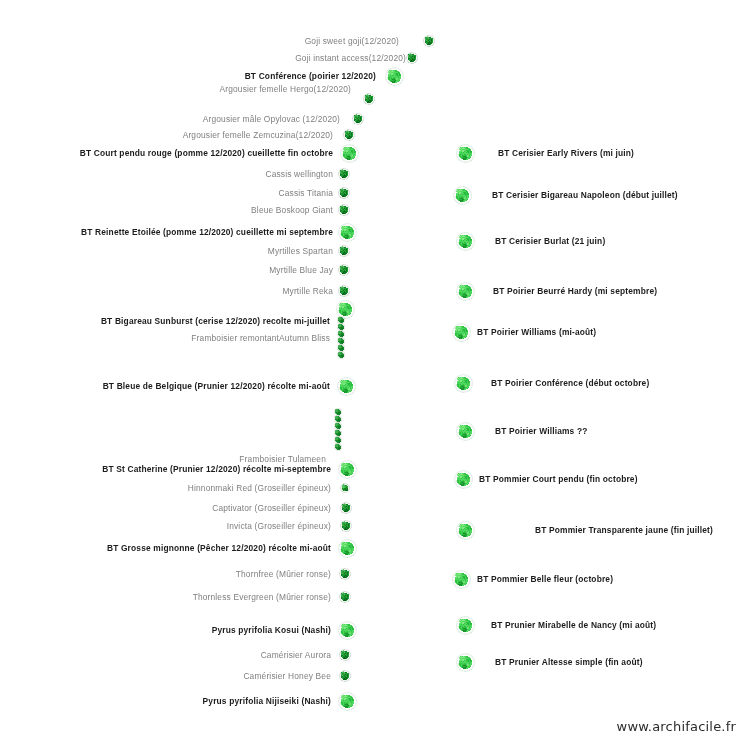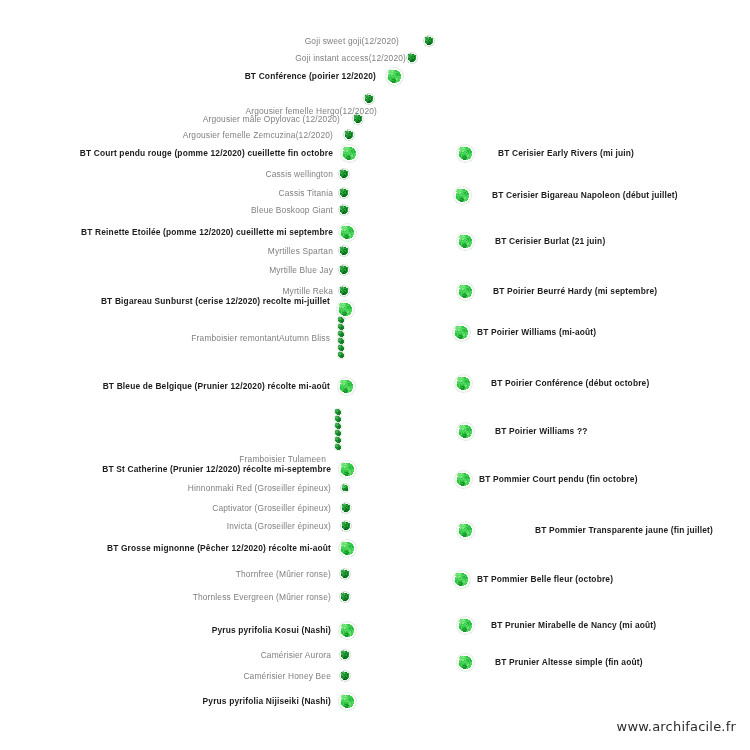--- a/index.html
+++ b/index.html
@@ -156,21 +156,21 @@
       </div>
       <div class="marker" style="width: 12px; height: 12px; position: absolute; left: 406px; top: 52px;">
         <div class="blob canopy-sm"></div>
       </div>
       <div class="plant left" style="top: 71px; left: 0px; width: 381px;">
         <span class="lbl bt">BT Conférence (poirier 12/2020)</span>
       </div>
       <div class="marker" style="width: 19px; height: 19px; position: absolute; left: 385px; top: 66.5px;">
         <div class="blob canopy-lg"></div>
       </div>
-      <div class="plant left" style="top: 106px; left: 0px; width: 356px; padding-left: 26px;">
+      <div class="plant left" style="top: 84px; left: 0px; width: 356px;">
         <span class="lbl plain">Argousier femelle Hergo(12/2020)</span>
       </div>
       <div class="marker" style="width: 12px; height: 12px; position: absolute; left: 363px; top: 93px;">
         <div class="blob canopy-sm"></div>
       </div>
       <div class="plant left" style="top: 114px; left: 0px; width: 345px;">
         <span class="lbl plain">Argousier mâle Opylovac (12/2020)</span>
       </div>
       <div class="marker" style="width: 12px; height: 12px; position: absolute; left: 352px; top: 113px;">
         <div class="blob canopy-sm"></div>
@@ -222,21 +222,21 @@
       </div>
       <div class="marker" style="width: 12px; height: 12px; position: absolute; left: 338px; top: 264px;">
         <div class="blob canopy-sm"></div>
       </div>
       <div class="plant left" style="top: 286px; left: 0px; width: 338px;">
         <span class="lbl plain">Myrtille Reka</span>
       </div>
       <div class="marker" style="width: 12px; height: 12px; position: absolute; left: 338px; top: 285px;">
         <div class="blob canopy-sm"></div>
       </div>
-      <div class="plant left" style="top: 296px; left: 0px; width: 335px;">
+      <div class="plant left" style="top: 316px; left: 0px; width: 335px;">
         <span class="lbl bt">BT Bigareau Sunburst (cerise 12/2020) recolte mi-juillet</span>
       </div>
       <div class="marker" style="width: 19px; height: 19px; position: absolute; left: 336px; top: 299.5px;">
         <div class="blob canopy-lg"></div>
       </div>
       <div class="plant left" style="top: 333px; left: 0px; width: 335px;">
         <span class="lbl plain">Framboisier remontantAutumn Bliss</span>
       </div>
       <div class="marker hedge" style="width: 9px; height: 43px; position: absolute; left: 336px; top: 316.5px;">
         <div class="node"></div>

